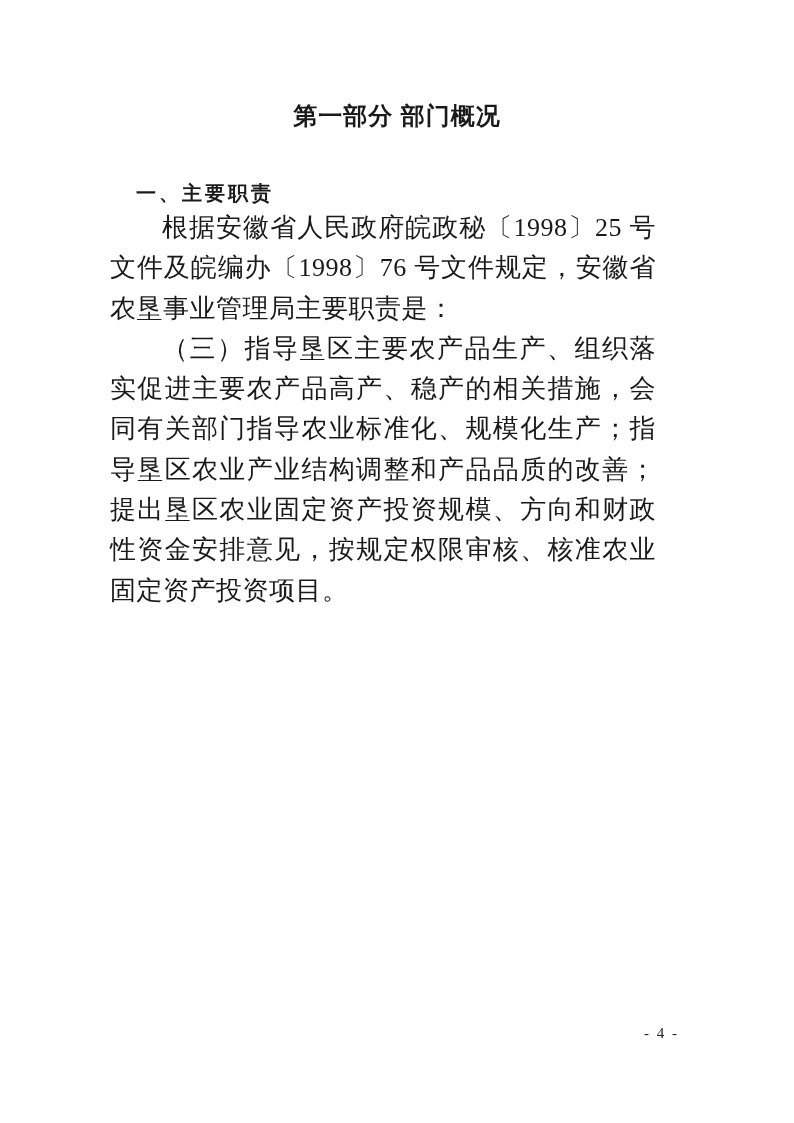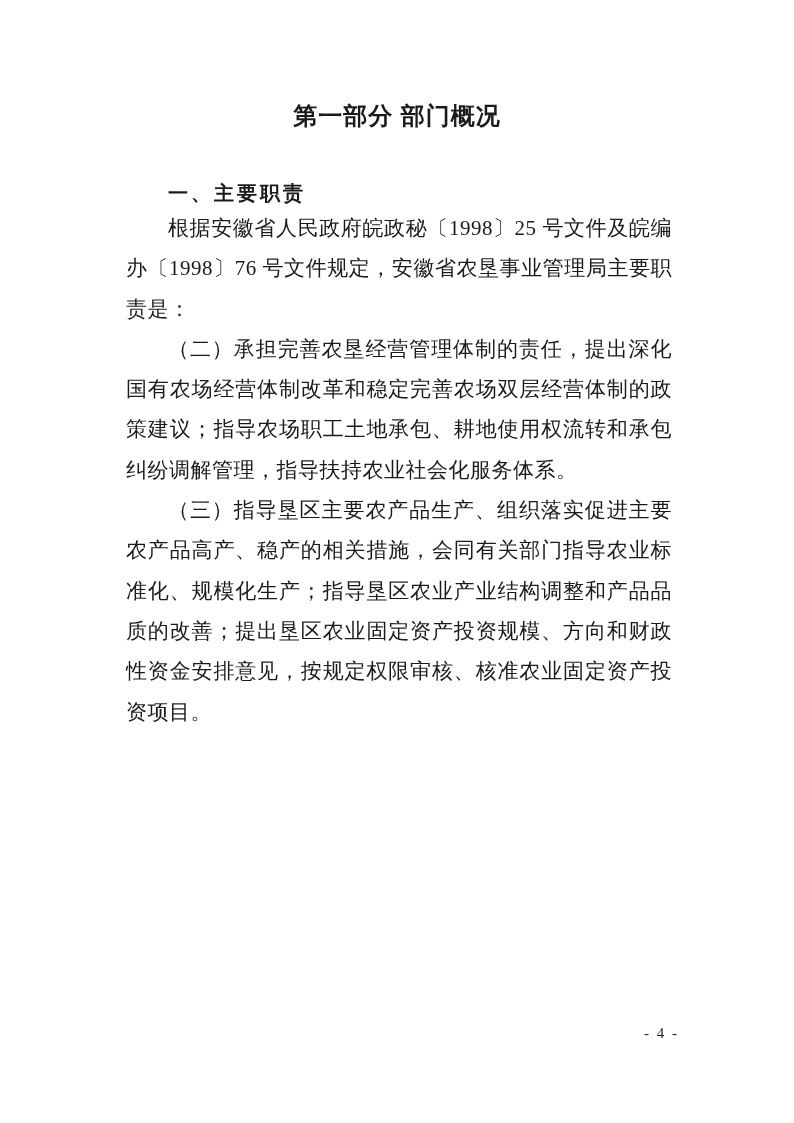--- a/index.html
+++ b/index.html
@@ -25,33 +25,33 @@
     text-align: center;
     font-family: "Liberation Sans", "DejaVu Sans", sans-serif;
     font-weight: bold;
     font-size: 24px;
     letter-spacing: 1px;
     white-space: pre;
   }
   .section-heading {
     position: absolute;
     top: 180px;
-    left: 168px;
+    left: 136px;
     margin: 0;
     font-family: "Liberation Sans", "DejaVu Sans", sans-serif;
     font-weight: bold;
     font-size: 20px;
     letter-spacing: 3px;
   }
   .body-text {
     position: absolute;
     top: 208px;
-    left: 126px;
+    left: 110px;
     width: 546px;
-    font-size: 21px;
+    font-size: 26px;
     line-height: 40.3px;
     letter-spacing: 0.5px;
     text-align: justify;
     text-justify: inter-character;
   }
   .body-text p {
     margin: 0;
     padding: 0;
     text-indent: 2em;
   }
@@ -68,19 +68,18 @@
 <body>
 
 <div class="page">
 
   <h1 class="doc-title">第一部分 部门概况</h1>
 
   <h2 class="section-heading">一、主要职责</h2>
 
   <div class="body-text">
     <p>根据安徽省人民政府皖政秘〔1998〕25 号文件及皖编办〔1998〕76 号文件规定，安徽省农垦事业管理局主要职责是：</p>
-    <p>（二）承担完善农垦经营管理体制的责任，提出深化国有农场经营体制改革和稳定完善农场双层经营体制的政策建议；指导农场职工土地承包、耕地使用权流转和承包纠纷调解管理，指导扶持农业社会化服务体系。</p>
     <p>（三）指导垦区主要农产品生产、组织落实促进主要农产品高产、稳产的相关措施，会同有关部门指导农业标准化、规模化生产；指导垦区农业产业结构调整和产品品质的改善；提出垦区农业固定资产投资规模、方向和财政性资金安排意见，按规定权限审核、核准农业固定资产投资项目。</p>
   </div>
 
   <div class="page-number">- 4 -</div>
 
 </div>
 
 </body></html>

